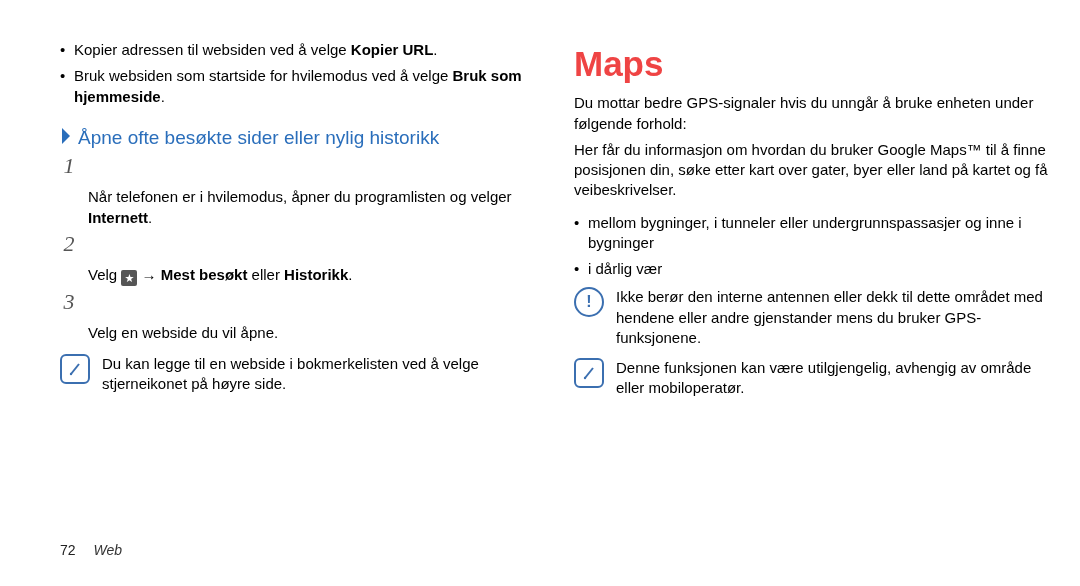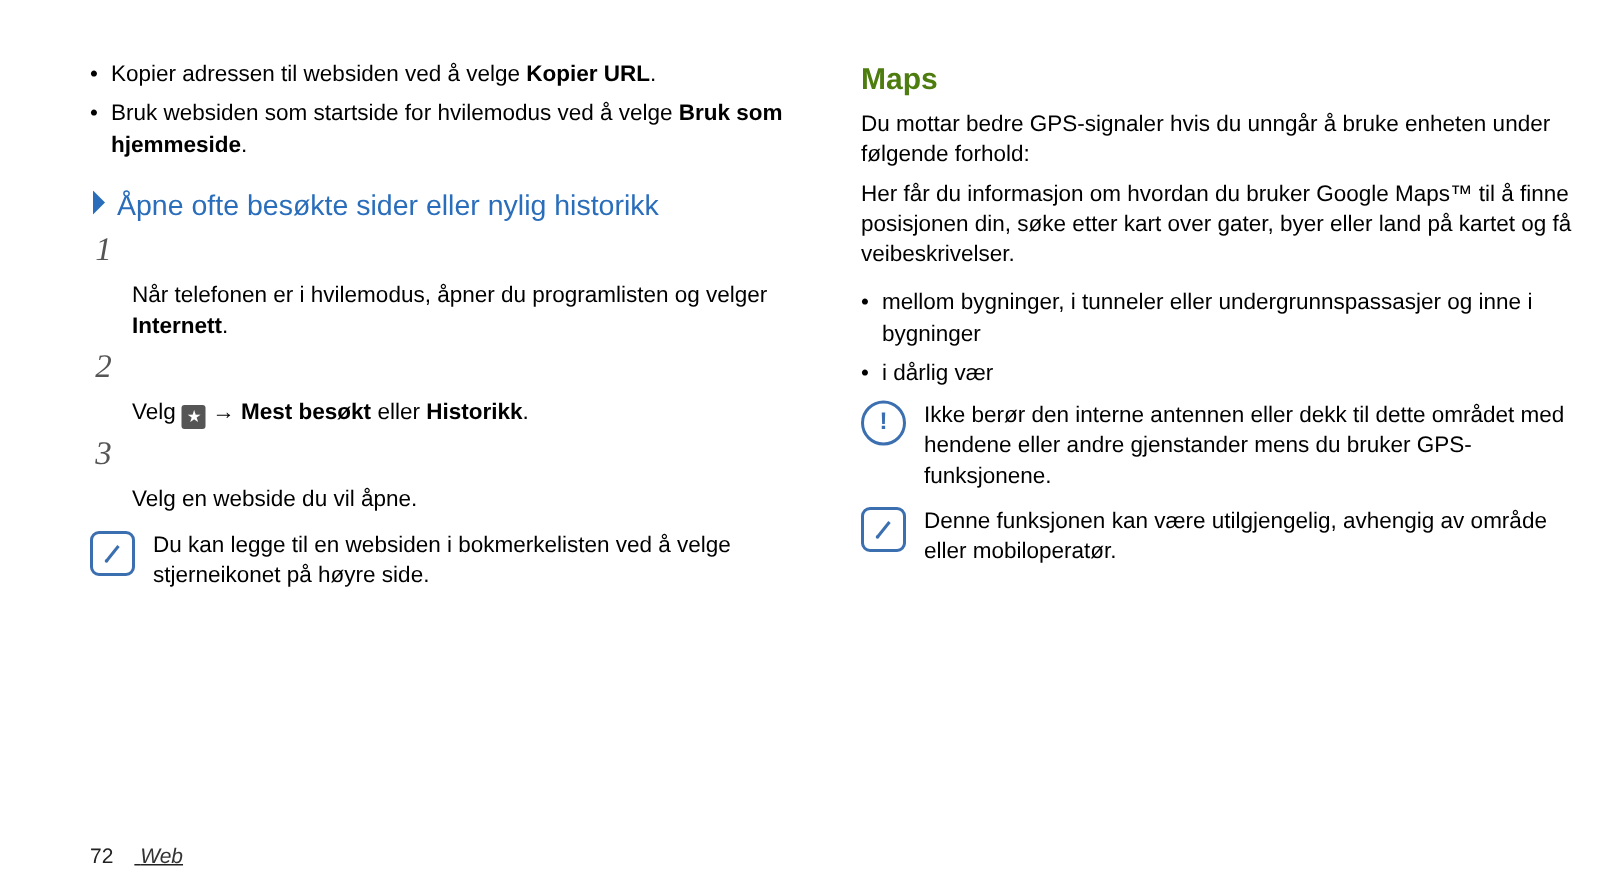--- a/index.html
+++ b/index.html
@@ -31,23 +31,23 @@
     margin: 18px 0 6px 0;
     display: flex;
     align-items: center;
     gap: 6px;
   }
   .chev {
     display: inline-block;
     vertical-align: middle;
   }
   .h1 {
-    color: #4d7c0f;
+    color: #ef4444;
     font-weight: bold;
-    font-size: 20px;
+    font-size: 35px;
     margin: 0 0 6px 0;
   }
   .bullets {
     list-style: none;
     padding: 0;
     margin: 0 0 8px 0;
   }
   .bullets > li {
     position: relative;
     padding-left: 14px;
@@ -116,24 +116,23 @@
     height: 16px;
     background: #555;
     color: #fff;
     font-size: 11px;
     border-radius: 2px;
     vertical-align: -2px;
   }
   .footer {
     position: absolute;
     left: 60px;
-    bottom: 8px;
+    bottom: 28px;
     font-size: 14px;
     color: #222;
-    text-decoration: underline;
   }
   .footer .pnum {
     display: inline-block;
     margin-right: 14px;
   }
   .footer .sect {
     font-style: italic;
     color: #333;
   }
   b { font-weight: bold; }
@@ -183,21 +182,21 @@
       </li>
     </ol>
 
     <div class="note">
       <div class="note-icon info">
         <svg width="14" height="14" viewBox="0 0 14 14">
             <path d="M3 12 L11 2" stroke="#3b6fb0" stroke-width="2" fill="none"></path>
             <circle cx="3" cy="12" r="1.2" fill="#3b6fb0"></circle>
           </svg>
       </div>
-      <div>Du kan legge til en websiden i bokmerkelisten ved å velge stjerneikonet på høyre side.</div>
+      <div>Du kan legge til en webside i bokmerkelisten ved å velge stjerneikonet på høyre side.</div>
     </div>
 
   </div>
 
   <div class="col">
 
     <div class="h1">Maps</div>
 
     <div style="margin-bottom:6px;">Du mottar bedre GPS-signaler hvis du unngår å bruke enheten under følgende forhold:</div>
 

